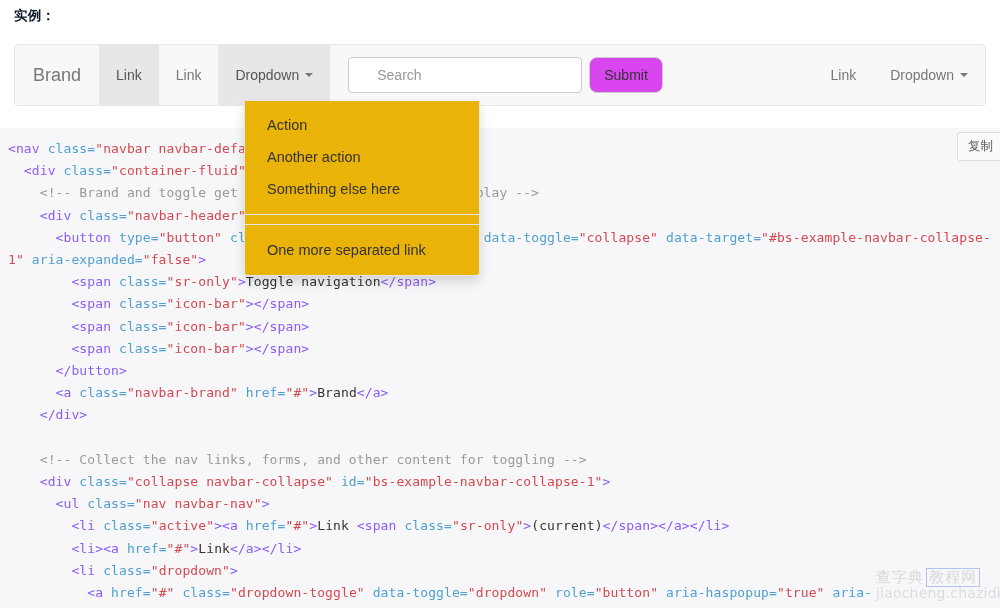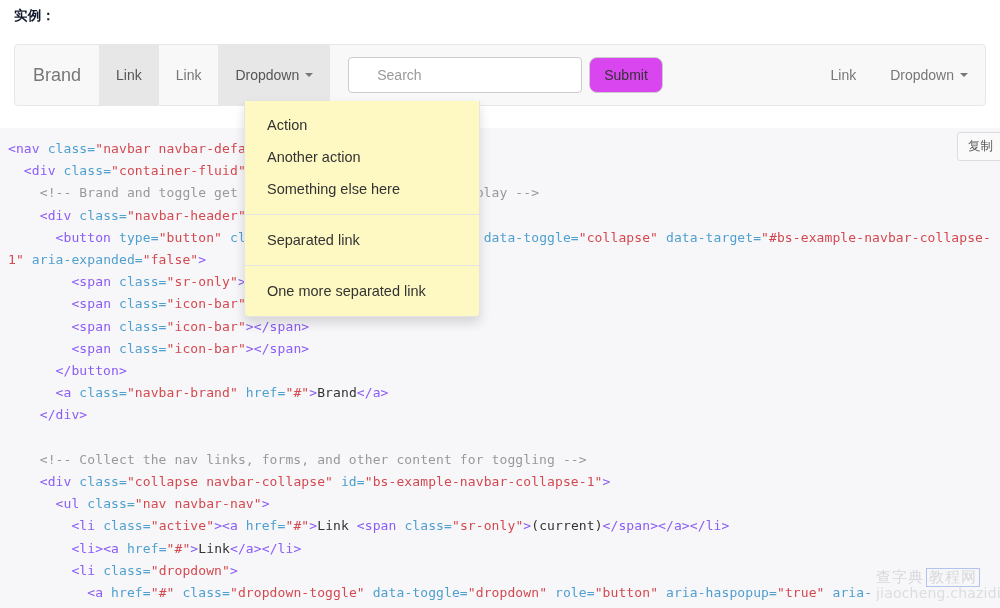--- a/index.html
+++ b/index.html
@@ -97,21 +97,21 @@
   .nav-right {
     display: flex; align-items: stretch;
     margin-left: auto;
   }
 
   
   .dropdown-menu {
     position: absolute;
     left: 244px; top: 101px;
     width: 236px;
-    background: #fef9c3;
+    background: #eab308;
     border: 1px solid #e4e4e4;
     border-top: none;
     border-radius: 0 0 4px 4px;
     box-shadow: 0 6px 12px rgba(0,0,0,.14);
     padding: 8px 0 9px 0;
     z-index: 40;
   }
   .dropdown-item {
     display: block;
     padding: 5px 22px;
@@ -231,21 +231,20 @@
         <span class="caret"></span>
       </div>
     </div>
   </div>
 
   <div class="dropdown-menu">
     <a class="dropdown-item">Action</a>
     <a class="dropdown-item">Another action</a>
     <a class="dropdown-item">Something else here</a>
     <div class="dropdown-divider"></div>
-    <a class="dropdown-item">Separated link</a>
     <div class="dropdown-divider"></div>
     <a class="dropdown-item">One more separated link</a>
   </div>
 
   <div class="code-wrap">
     <button class="copy-btn">复制</button>
     <pre class="code" id="code-source"><span class="t-tag">&lt;nav </span><span class="t-attr">class=</span><span class="t-val">"navbar navbar-default"</span><span class="t-tag">&gt;</span>
 <span class="t-tag">  &lt;div </span><span class="t-attr">class=</span><span class="t-val">"container-fluid"</span><span class="t-tag">&gt;</span>
 <span class="t-com">    &lt;!-- Brand and toggle get grouped for better mobile display --&gt;</span>
 <span class="t-tag">    &lt;div </span><span class="t-attr">class=</span><span class="t-val">"navbar-header"</span><span class="t-tag">&gt;</span>

